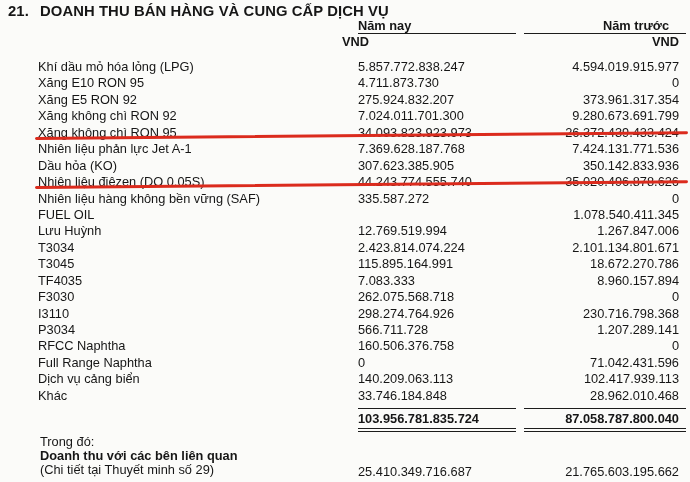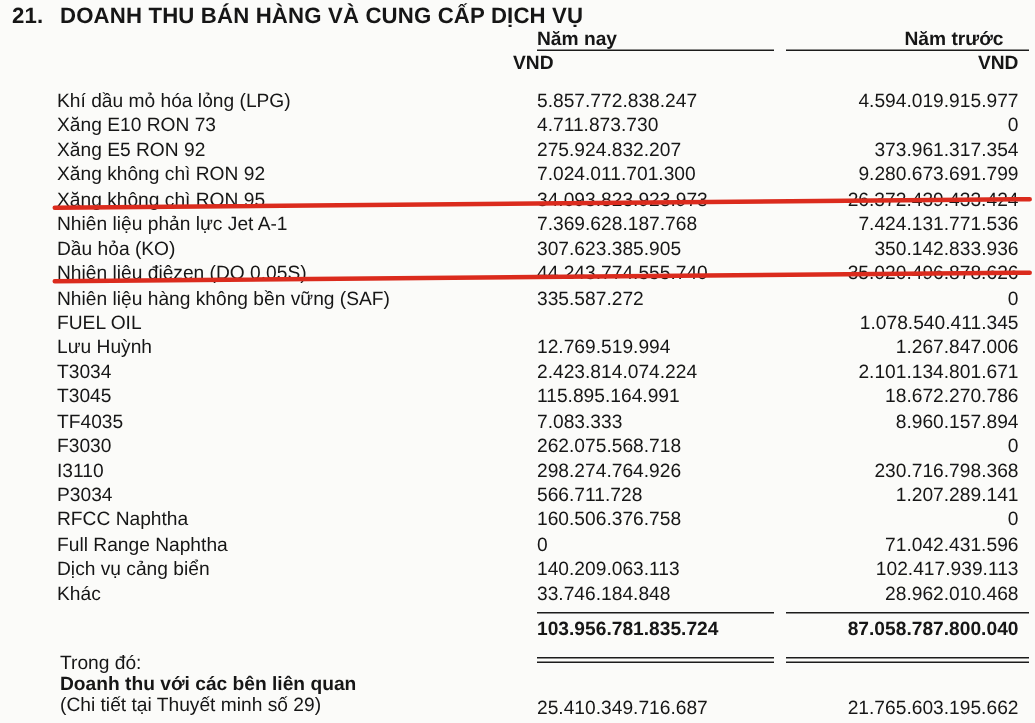--- a/index.html
+++ b/index.html
@@ -25,21 +25,21 @@
   .row { display:flex; height:16.45px; line-height:16.45px; position:relative; }
   .redline {
     position:absolute; left:-3px; right:-2px; bottom:2px; height:2.6px;
     transform:rotate(-0.5deg); transform-origin:left center; border-radius:2px;
     pointer-events:none;
   }
   .total-row { position:absolute; top:408px; left:38px; width:648px; font-weight:bold; }
   .total-row .c1, .total-row .c2 {
     border-top:1.6px solid #1c1c1c;
     border-bottom:4px double #1c1c1c;
-    padding-top:2px; padding-bottom:12px;
+    padding-top:2px; padding-bottom:2px;
   }
   .footer { position:absolute; top:435px; left:40px; line-height:14px; }
   .footer .bold { font-weight:bold; }
   .footer-vals { position:absolute; top:464px; left:38px; width:648px; }
 </style>
 </head>
 <body>
 
 <div class="page">
 
@@ -60,21 +60,21 @@
     </div>
   </div>
 
   <div class="rows">
       <div class="row">
         <span class="label">Khí dầu mỏ hóa lỏng (LPG)</span>
         <span class="c1">5.857.772.838.247</span>
         <span class="c2">4.594.019.915.977</span>
       </div>
       <div class="row">
-        <span class="label">Xăng E10 RON 73</span>
+        <span class="label">Xăng E10 RON 95</span>
         <span class="c1">4.711.873.730</span>
         <span class="c2">0</span>
       </div>
       <div class="row">
         <span class="label">Xăng E5 RON 92</span>
         <span class="c1">275.924.832.207</span>
         <span class="c2">373.961.317.354</span>
       </div>
       <div class="row">
         <span class="label">Xăng không chì RON 92</span>

